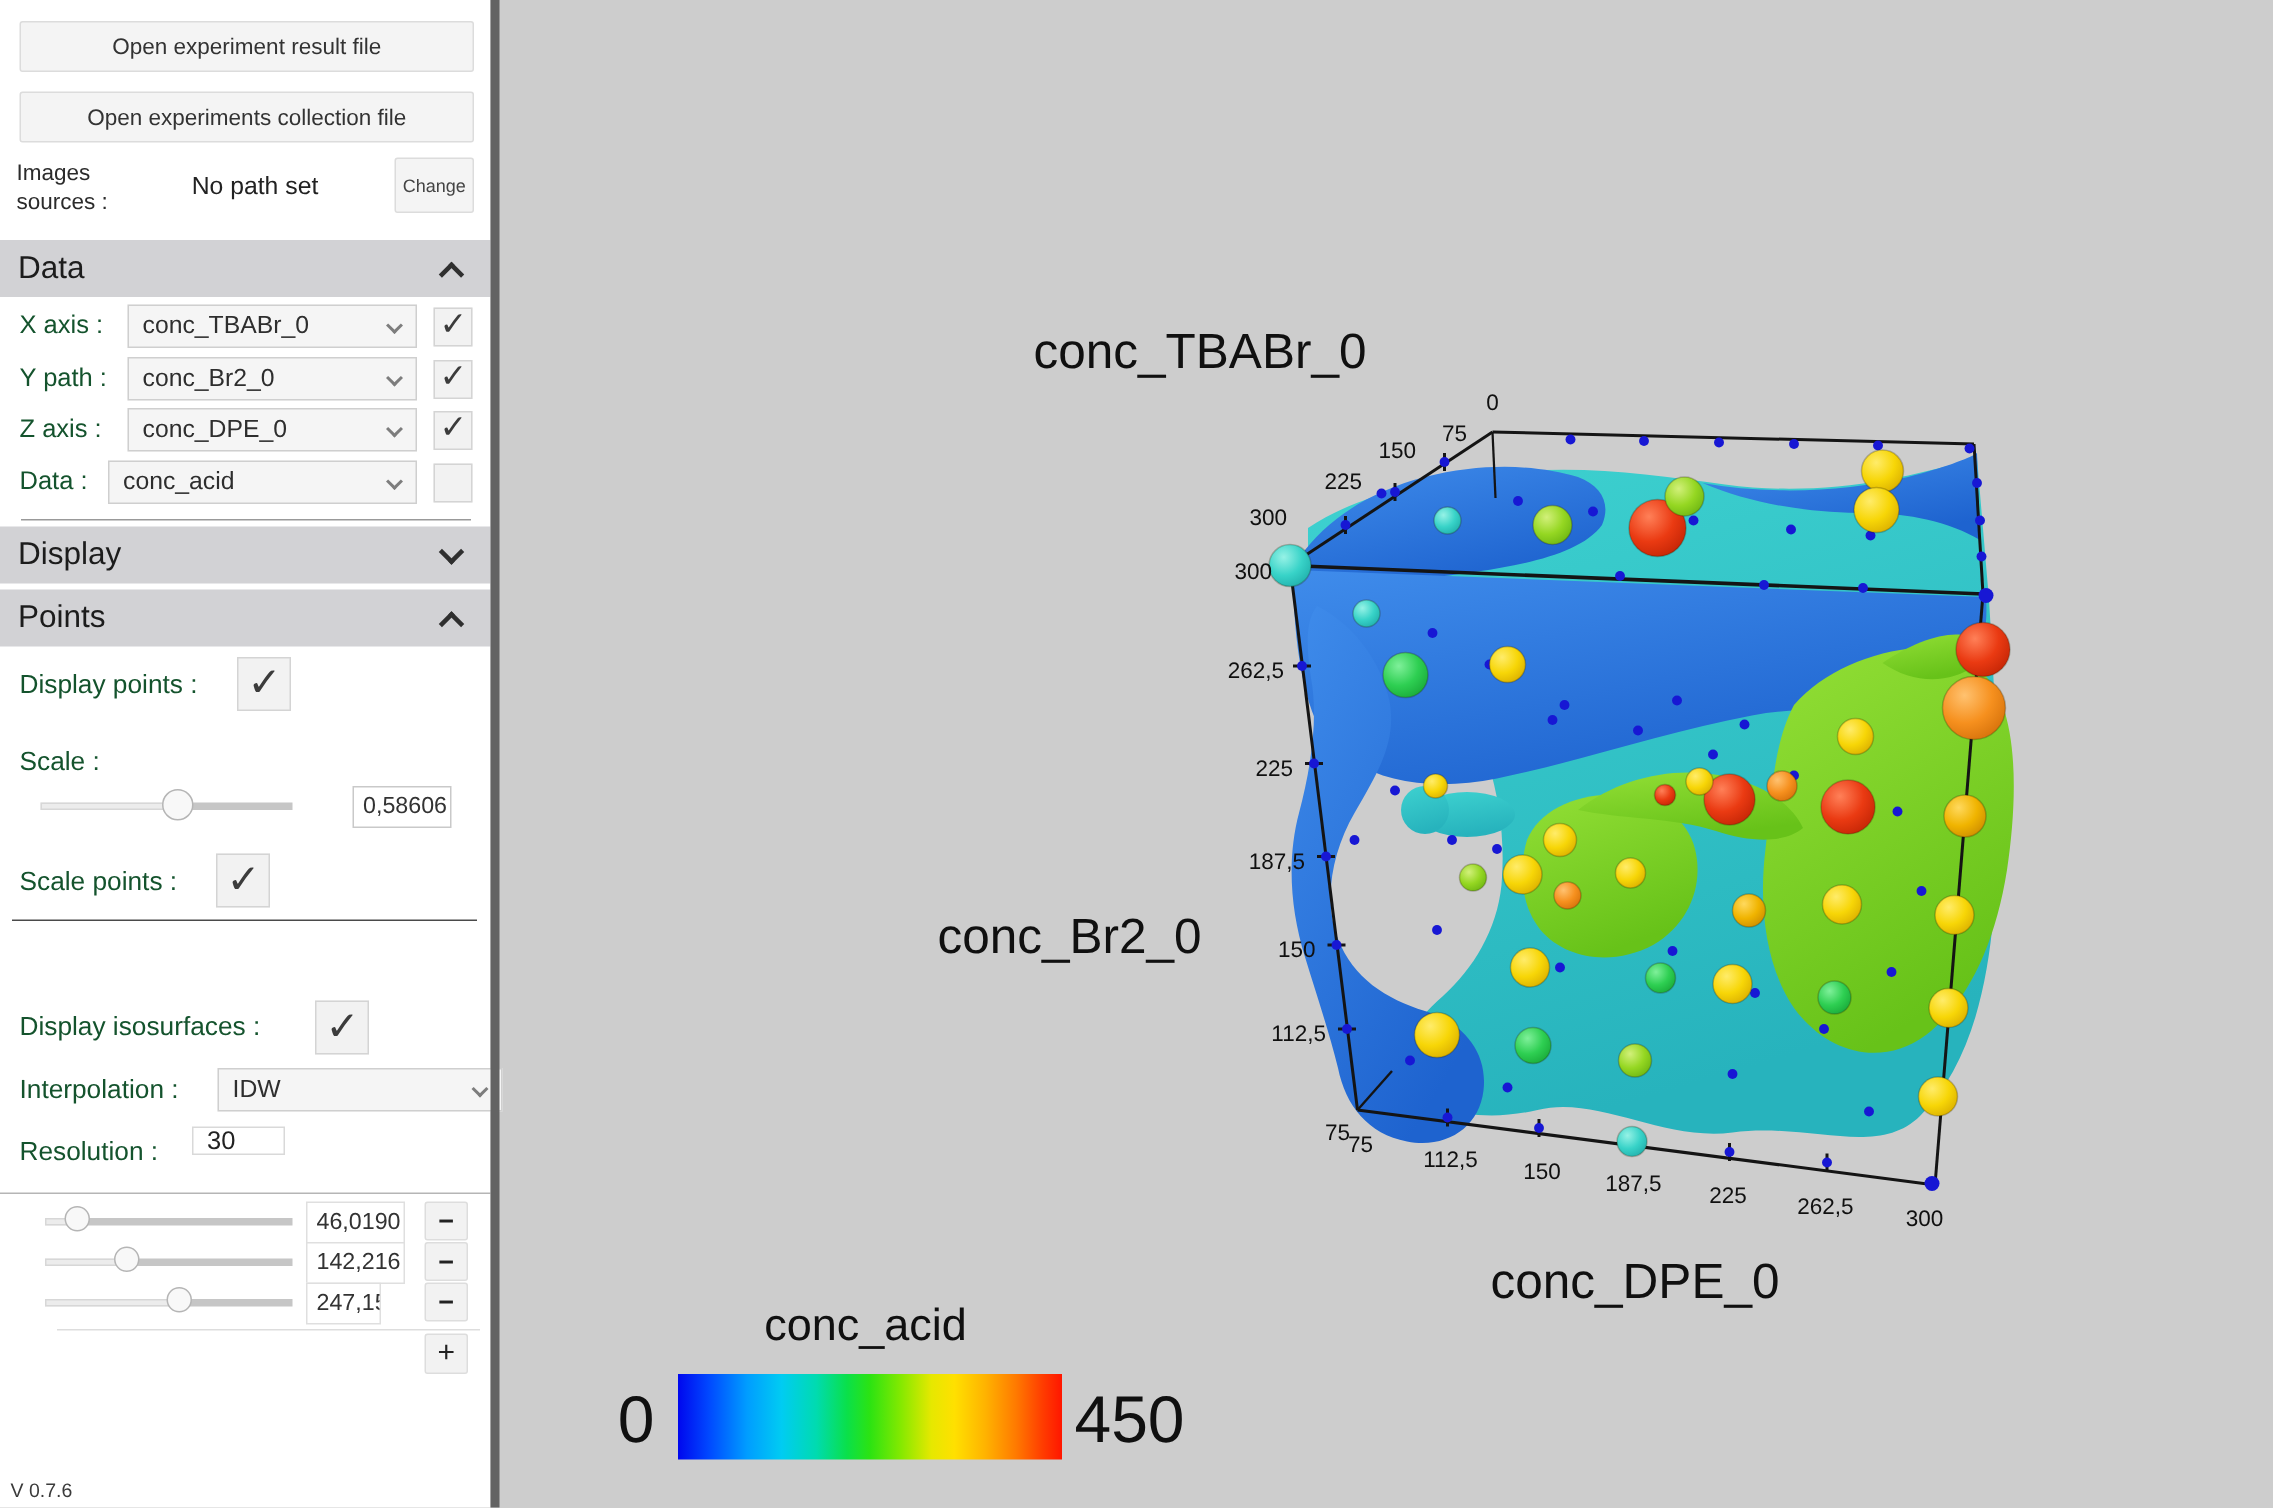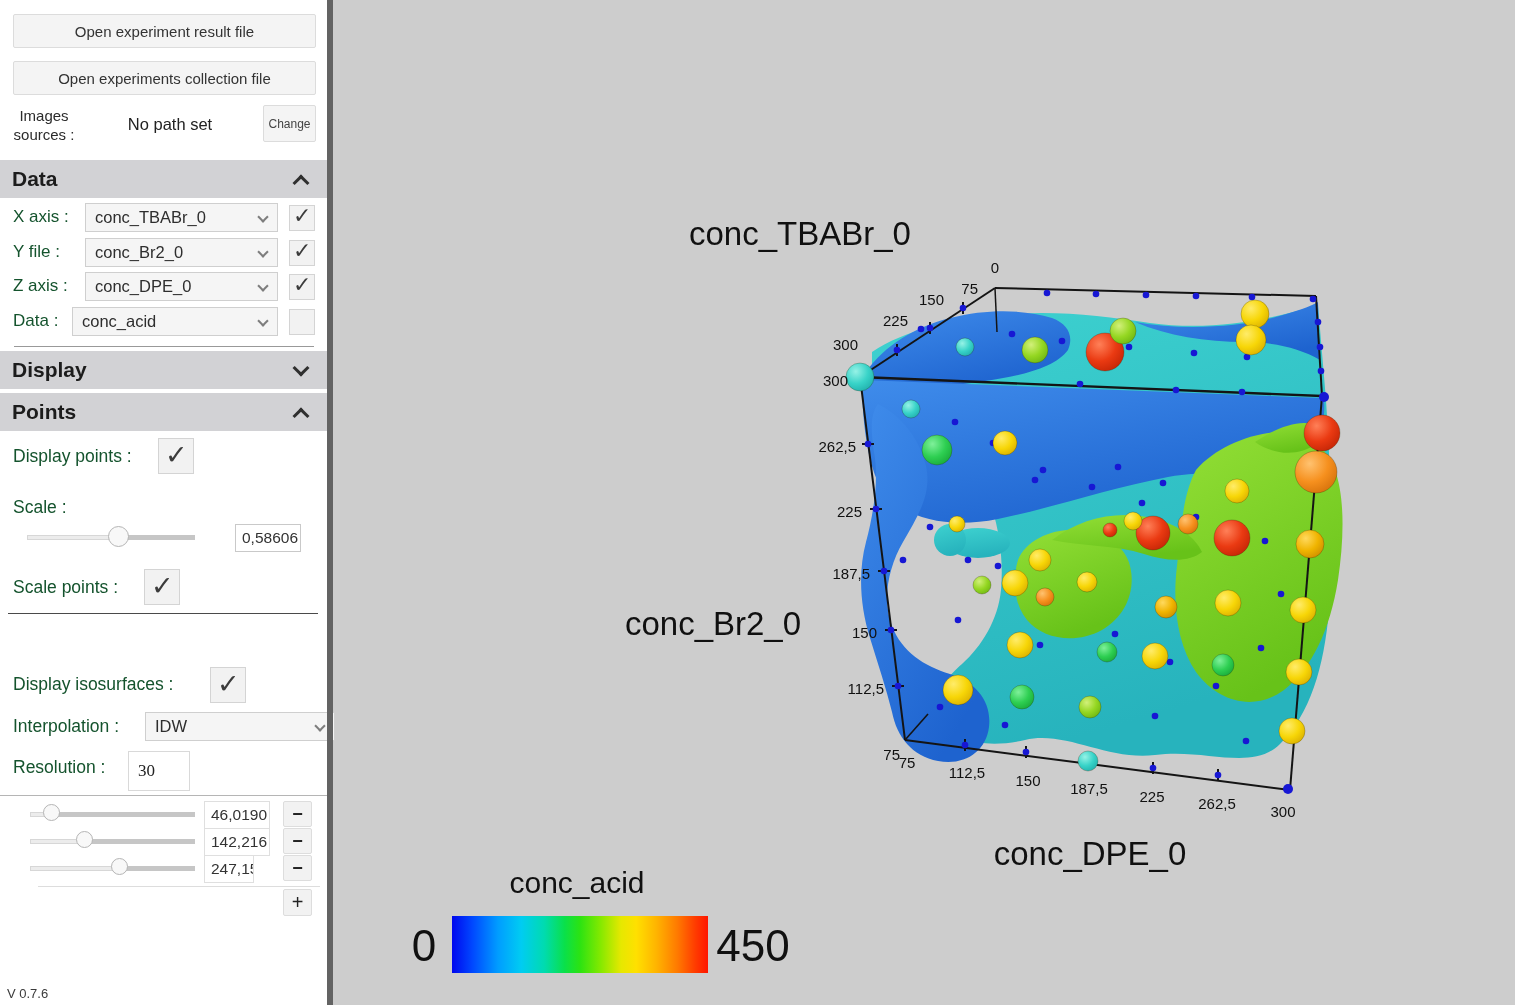--- a/index.html
+++ b/index.html
@@ -15,26 +15,26 @@
   .divider { position:absolute; left:327px; top:0; width:6px; height:1005px;
     background:#636363; z-index:3; }
 
   .big-btn { position:absolute; left:13px; width:303px; height:34px;
     background:#f4f4f4; border:1px solid #dcdcdc; border-radius:2px;
     font-family:inherit; font-size:15px; color:#333; cursor:pointer; }
   .change-btn { position:absolute; left:263px; top:105px; width:53px; height:37px;
     background:#f4f4f4; border:1px solid #dcdcdc; border-radius:2px;
     font-family:inherit; font-size:12px; color:#444; cursor:pointer; }
   .img-label { position:absolute; left:11px; top:106px; width:66px;
-    font-size:15px; color:#2b2b2b; text-align:center; line-height:19px; }
+    font-size:15px; color:#2b2b2b; text-align:left; line-height:19px; }
   .img-value { position:absolute; left:100px; top:115px; width:140px;
     font-size:16.5px; color:#222; text-align:center; }
 
   .sec { position:absolute; left:0; width:327px; height:38px;
-    background:#d2d2d5; cursor:pointer;font-weight:bold; }
+    background:#d2d2d5; cursor:pointer; }
   .sec-t { position:absolute; left:12px; top:7px; font-size:21px; color:#1c1c1c; }
   .chev { position:absolute; right:20px; width:12px; height:12px;
     border-style:solid; border-color:#2f2f2f; border-width:0 3px 3px 0; }
   .chev.up   { transform:rotate(-135deg); top:17px; }
   .chev.down { transform:rotate(45deg);  top:11px; }
 
   .row { position:absolute; left:0; width:327px; height:30px; }
   .lbl { position:absolute; left:13px; top:4px; font-size:17px; color:#14532d; white-space:nowrap; }
   .select { position:absolute; top:0; height:29px; background:#f5f5f5;
     border:1px solid #cfcfcf; cursor:pointer; }
@@ -55,22 +55,22 @@
   .slider { position:absolute; height:22px; cursor:pointer; }
   .trk-l { position:absolute; top:9px; left:0; height:5px; background:#ececec; border:1px solid #d7d7d7; }
   .trk-r { position:absolute; top:9px; height:5px; background:#c6c6c6; }
   .handle { position:absolute; top:0; width:21px; height:21px; border-radius:50%;
     background:#f8f8f8; border:1px solid #b5b5b5; }
   .handle.sm { width:17px; height:17px; top:1px; }
 
   .valbox { position:absolute; height:28px; background:#fff; border:1px solid #c9c9c9;
     font-size:15.5px; color:#333; line-height:26px; padding-left:6px;
     overflow:hidden; white-space:nowrap; }
-  .num-input { position:absolute; height:40px; background:#fff; border:1px solid #d9d9d9;
-    font-family:Liberation Serif, serif; font-size:17px; color:#222; padding-left:9px; }
+  .num-input { position:absolute; height:19px; background:#fff; border:1px solid #d9d9d9;
+    font-family:Liberation Sans, sans-serif; font-size:17px; color:#222; padding-left:9px; }
   .mini-btn { position:absolute; left:283px; width:29px; height:26px;
     background:#f2f2f2; border:1px solid #ddd; border-radius:2px;
     font-family:inherit; font-size:18px; font-weight:bold; color:#222; cursor:pointer; }
   .version { position:absolute; left:7px; top:986px; font-size:13px; color:#3b3b3b; }
 </style>
 </head>
 <body>
 
 <svg id="scene" width="1515" height="1005">
   <defs>
@@ -356,21 +356,21 @@
     <span class="lbl">X axis :</span>
     <div class="select" style="left:85px;width:193px">
       <span class="sel-txt">conc_TBABr_0</span>
       <span class="sel-chev"></span>
     </div>
     <div class="cb" style="left:289px;top:2px">
       <span class="ck">✓</span>
     </div>
   </div>
   <div class="row" style="top:238px">
-    <span class="lbl">Y file :</span>
+    <span class="lbl">Y path :</span>
     <div class="select" style="left:85px;width:193px">
       <span class="sel-txt">conc_Br2_0</span>
       <span class="sel-chev"></span>
     </div>
     <div class="cb" style="left:289px;top:2px">
       <span class="ck">✓</span>
     </div>
   </div>
   <div class="row" style="top:272px">
     <span class="lbl">Z axis :</span>

